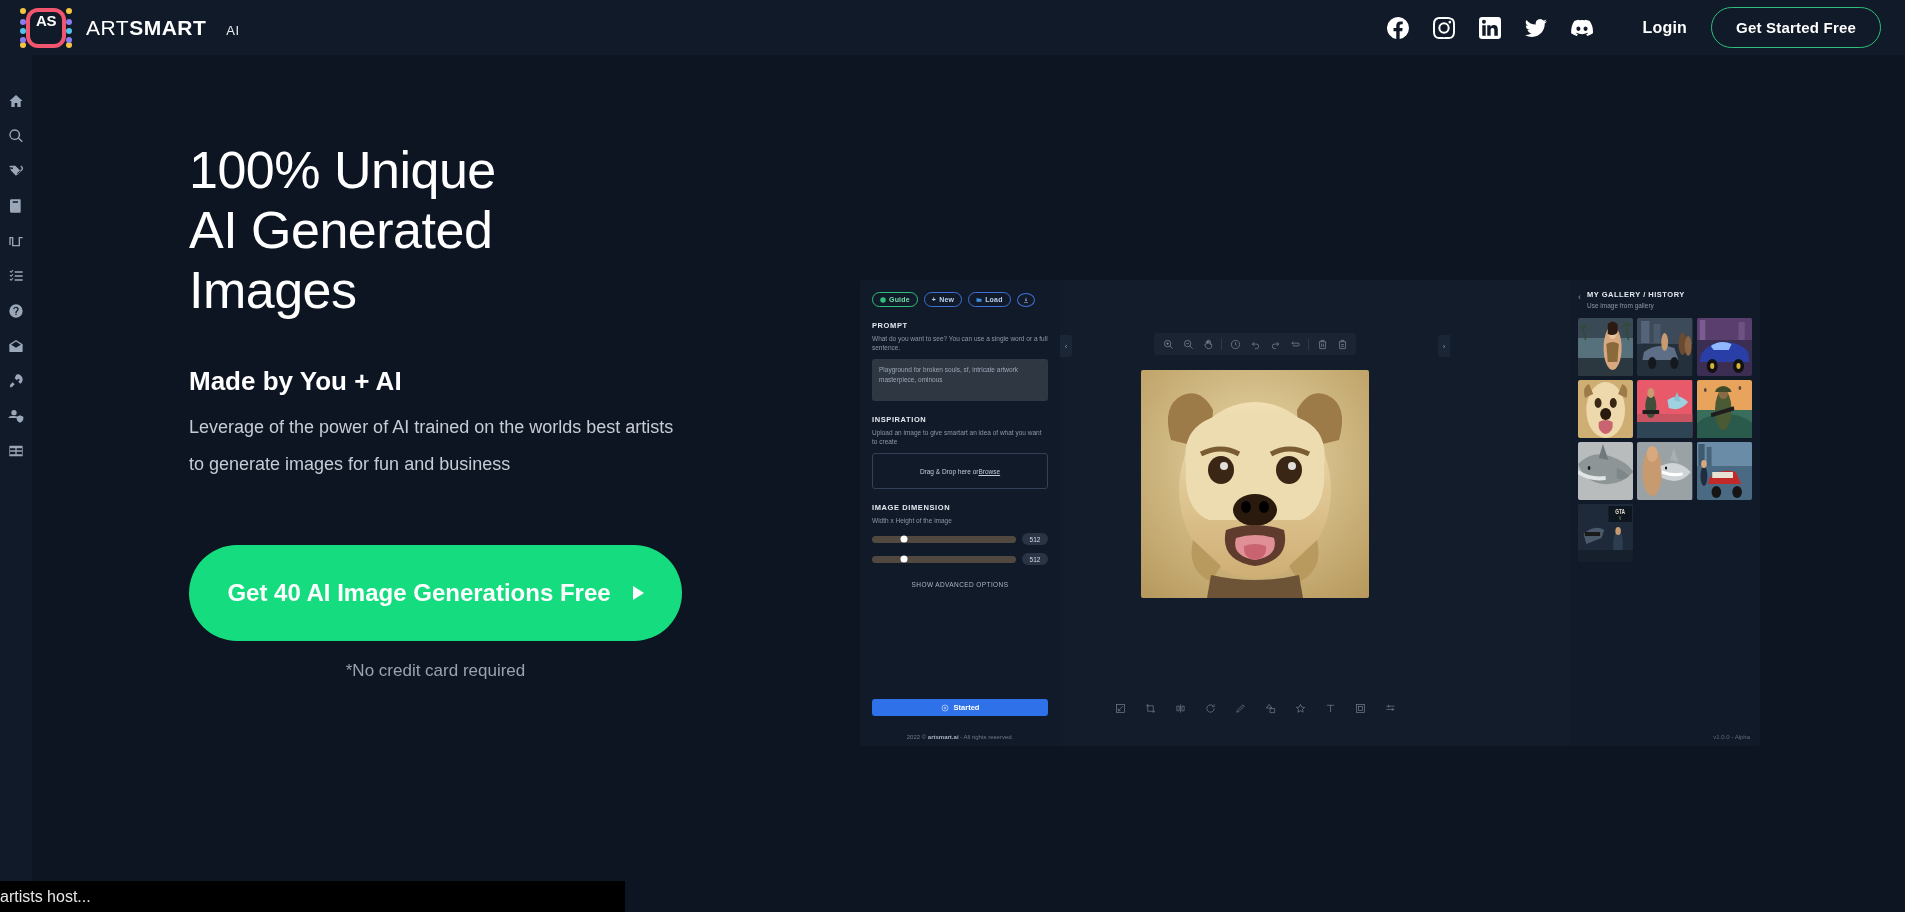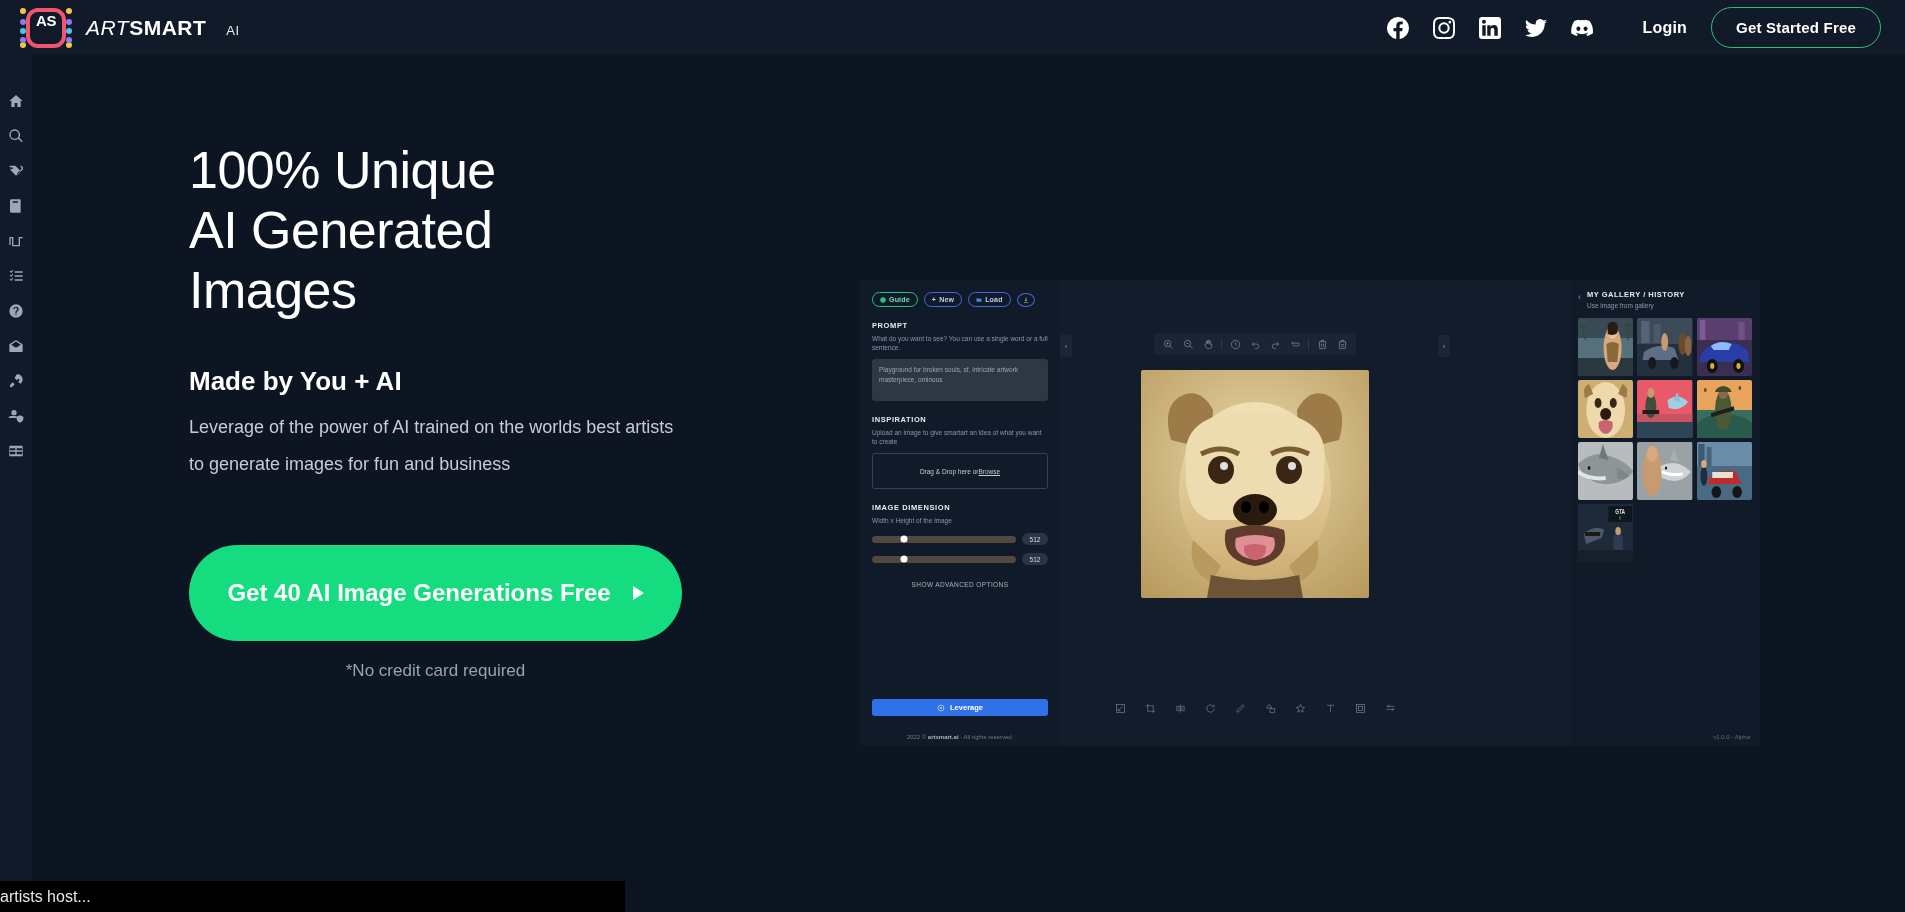--- a/index.html
+++ b/index.html
@@ -33,21 +33,21 @@
     color: #ffffff; font-weight: bold; font-size: 15px; letter-spacing: -0.5px;
   }
   .dot { position: absolute; border-radius: 50%; }
   .d-y { width: 6px; height: 6px; background: #f5c542; }
   .d-p { width: 6px; height: 6px; background: #8b7cf0; }
   .d-b { width: 6px; height: 6px; background: #4fc3e8; }
   .brand {
     margin-left: 12px; color: #fff; font-size: 21px; letter-spacing: 0.5px;
   }
   .brand b { font-weight: bold; }
-  .brand .thin { font-weight: 300; font-style: italic; }
+  .brand .thin { font-weight: 300; }
   .brand .sm { font-size: 13px; color: #e8ecf2; margin-left: 20px; }
 
   .top-right { margin-left: auto; display: flex; align-items: center; }
   .socials { display: flex; align-items: center; gap: 24px; margin-right: 50px; }
   .soc { width: 22px; height: 22px; fill: #ffffff; cursor: pointer; display: block; }
   .login-link {
     color: #ffffff; font-size: 16px; font-weight: bold; cursor: pointer;
     margin-right: 24px; letter-spacing: 0.2px;
   }
   .cta-outline {
@@ -364,21 +364,21 @@
       <div class="val-box">512</div>
     </div>
 
     <div class="adv">SHOW ADVANCED OPTIONS</div>
 
     <button class="gen-btn">
       <svg class="gen-ic" viewBox="0 0 24 24">
           <circle cx="12" cy="12" r="9"></circle>
           <path d="M12 8v8M8 12h8"></path>
         </svg>
-      <span>Leverage</span>
+      <span>Started</span>
     </button>
     <div class="copy-line">
       <span>2022 © </span><b>artsmart.ai</b><span> - All rights reserved.</span>
     </div>
   </div>
 
   <div class="collapse-tab ct-left">‹</div>
   <div class="collapse-tab ct-right">›</div>
 
   <div class="app-canvas">

